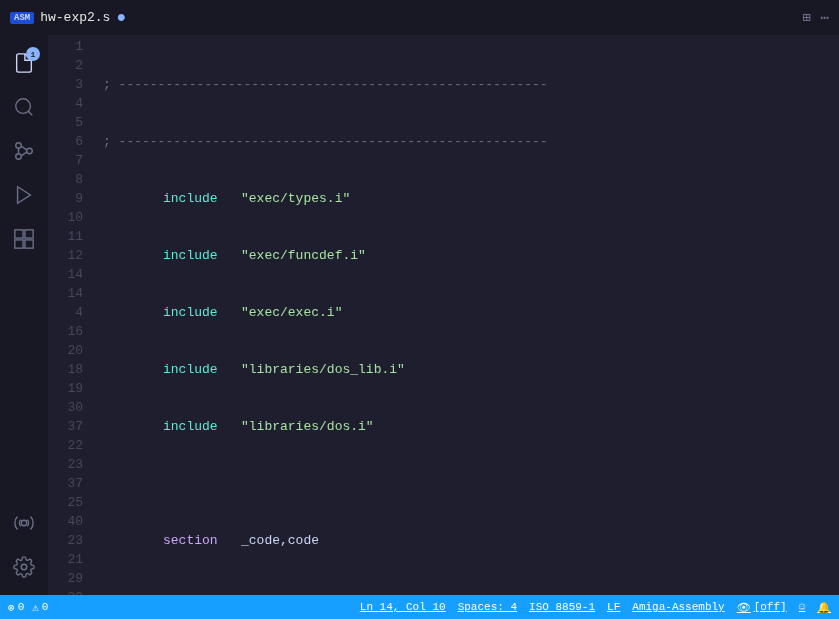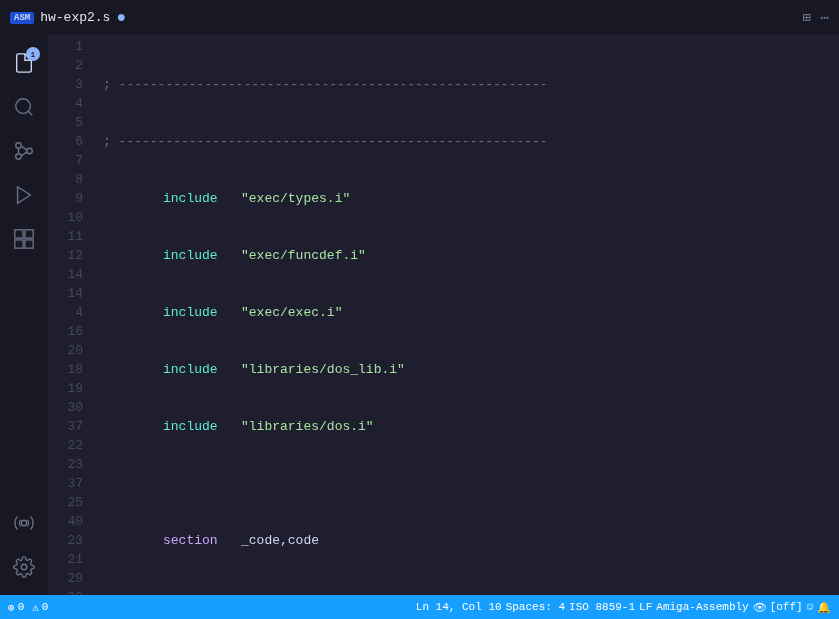--- a/index.html
+++ b/index.html
@@ -176,21 +176,22 @@
     }
     .statusbar-left {
       display: flex;
       align-items: center;
       gap: 8px;
     }
     .statusbar-right {
       margin-left: auto;
       display: flex;
       align-items: center;
-      gap: 4px;
+      gap: 12px;
+      text-decoration: underline;
     }
     .sb-item {
       display: flex;
       align-items: center;
       gap: 3px;
       white-space: nowrap;
     }
 
     
     .code-area::-webkit-scrollbar { width: 6px; }

